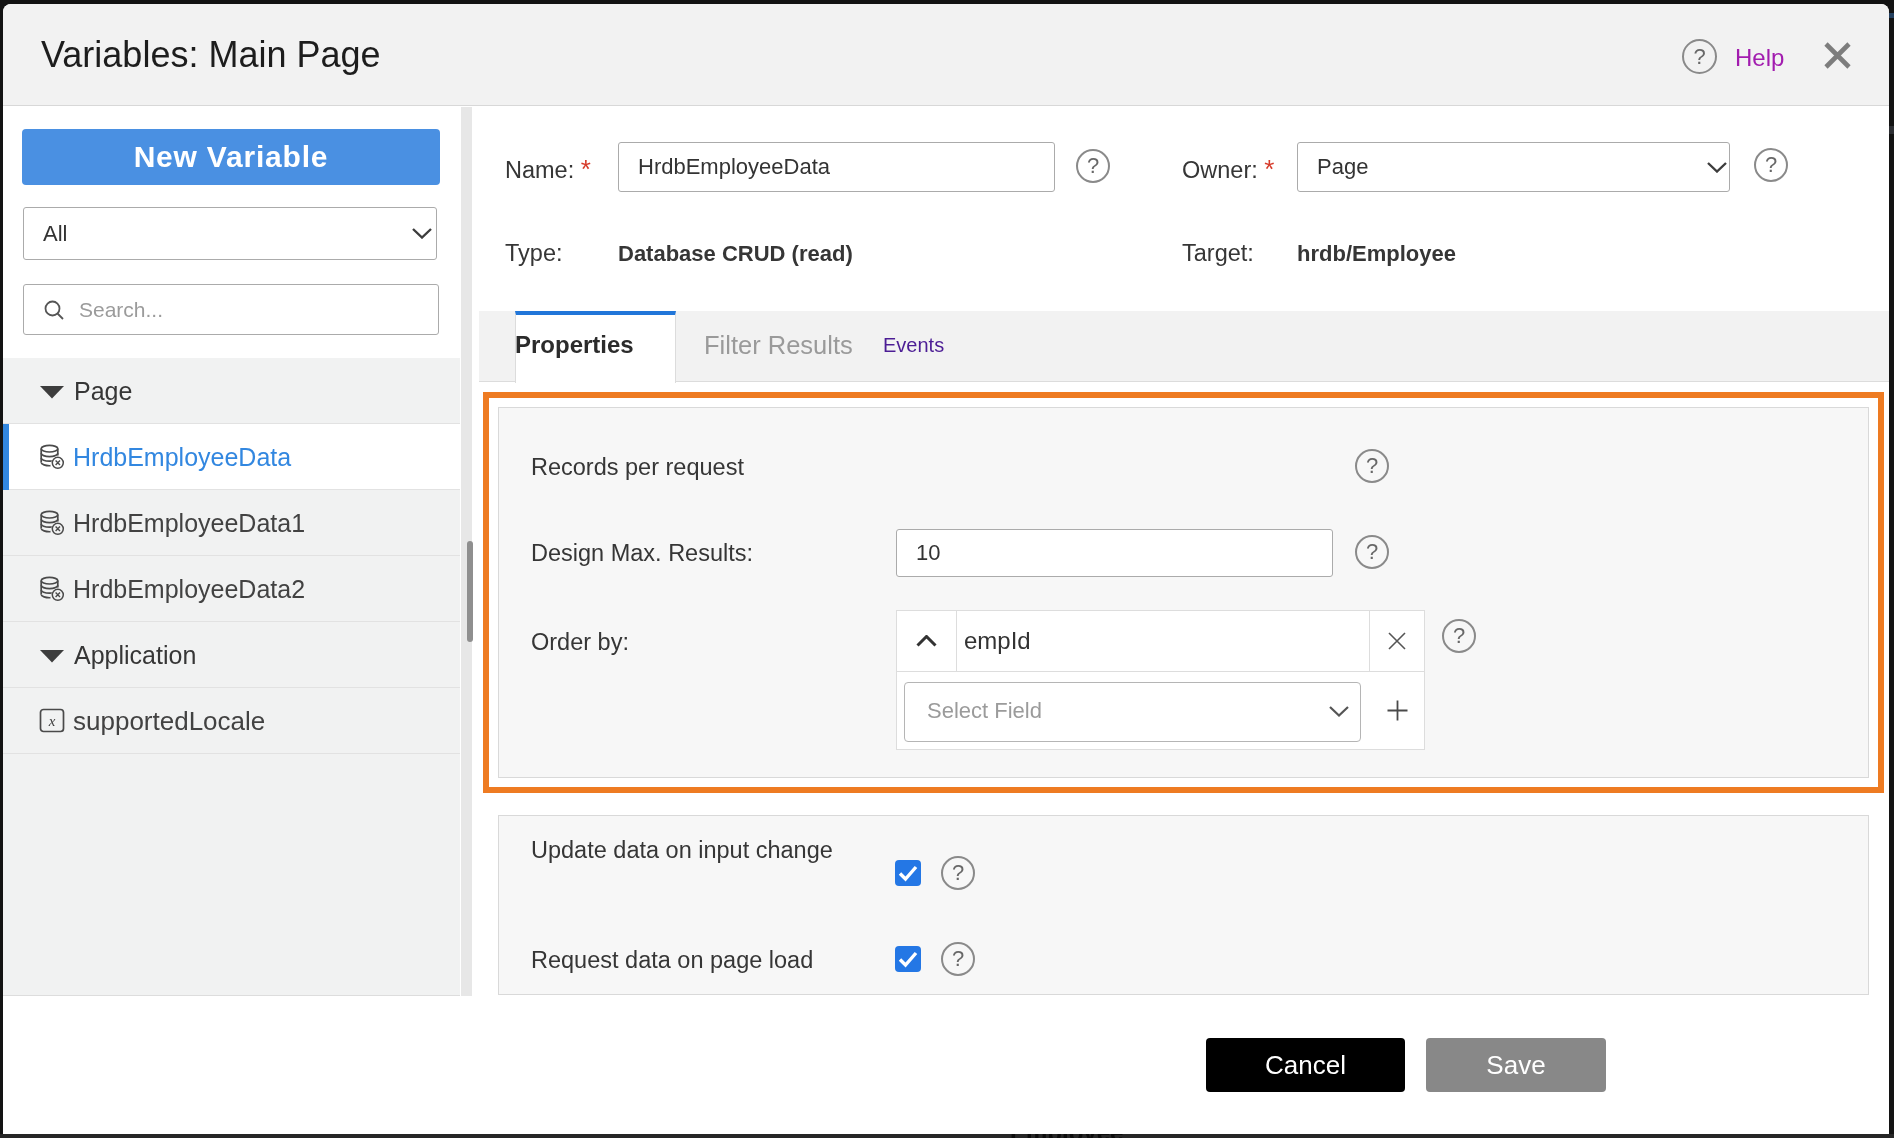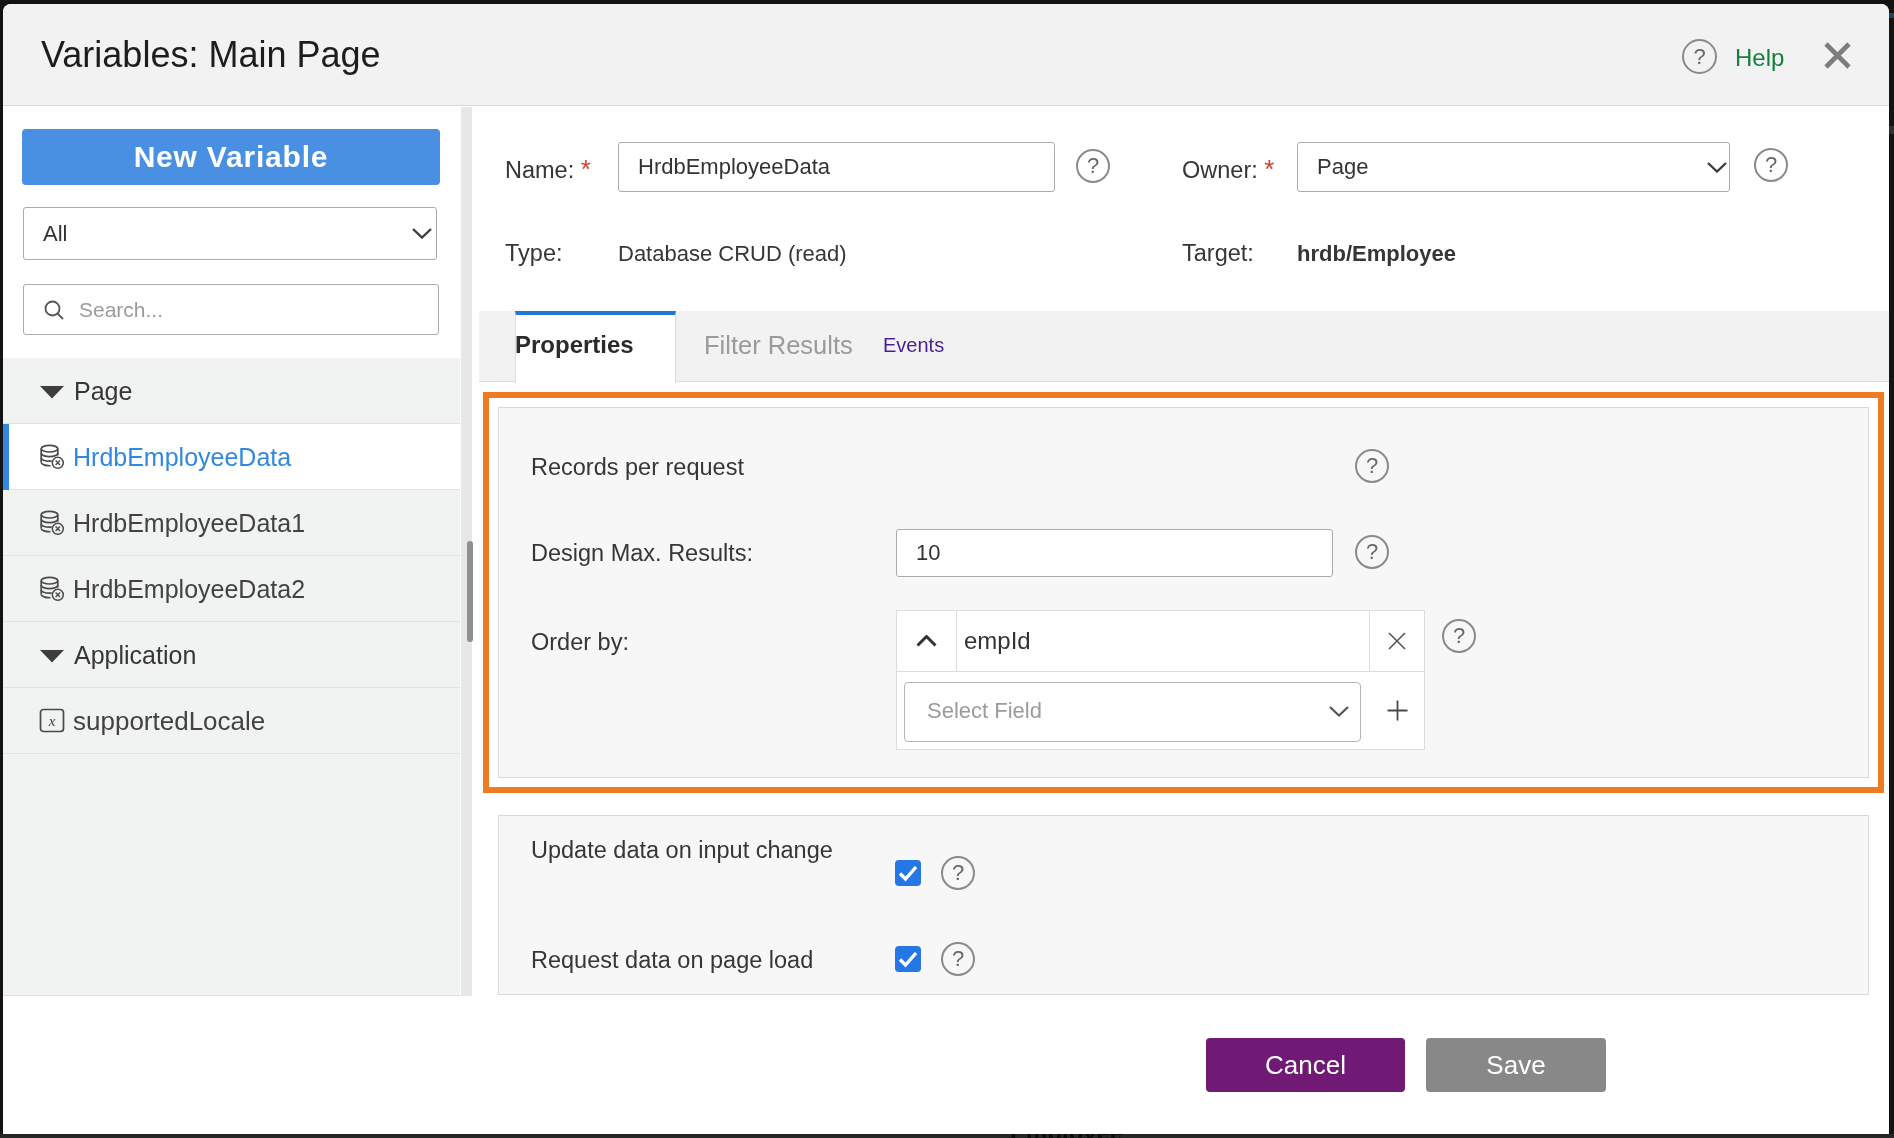--- a/index.html
+++ b/index.html
@@ -9,21 +9,21 @@
 .lbl{position:absolute;color:#363636;font-size:23.5px}
 .row-sep{border-bottom:1px solid #e2e2e2}
 .btn{position:absolute;height:54px;border-radius:4px;color:#fff;font-size:26px;text-align:center;line-height:54px}
 </style></head>
 <body>
 <div id="modal">
 
   <div class="abs" style="left:0;top:0;width:1886px;height:102px;background:#f2f2f2;border-bottom:1px solid #d8d8d8"></div>
   <div class="abs" style="left:38px;top:0;height:103px;line-height:102px;font-size:36px;color:#1d1d1d">Variables: Main Page</div>
   <div class="q" style="left:1679px;top:35px;width:35px;height:35px;font-size:22px;line-height:31px">?</div>
-  <div class="abs" style="left:1732px;top:0;height:103px;line-height:107px;font-size:24px;color:#15803d">Help</div>
+  <div class="abs" style="left:1732px;top:0;height:103px;line-height:107px;font-size:24px;color:#a21caf">Help</div>
   <svg class="abs" style="left:1820px;top:37px" width="29" height="29" viewBox="0 0 29 29">
       <path d="M3 3 L26 26 M26 3 L3 26" stroke="#7d7d7d" stroke-width="4.6" fill="none"></path>
     </svg>
 
   <div class="abs" style="left:458px;top:103px;width:11px;height:889px;background:#e7e7e7"></div>
   <div class="abs" style="left:19px;top:125px;width:418px;height:56px;background:#4a90e2;border-radius:4px;color:#fff;font-size:30px;font-weight:700;letter-spacing:0.8px;text-align:center;line-height:56px">New Variable</div>
   <div class="inp" style="left:20px;top:203px;width:414px;height:53px;line-height:51px;padding-left:19px">All</div>
   <svg class="abs" style="left:409px;top:224px" width="20" height="11" viewBox="0 0 20 11">
       <polyline points="1,1 10,9.5 19,1" stroke="#3d3d3d" stroke-width="2.4" fill="none"></polyline>
     </svg>
@@ -109,21 +109,21 @@
   <div class="lbl" style="left:502px;top:150px">Name: <span style="color:#d63b2a;font-size:26px">*</span></div>
   <div class="inp" style="left:615px;top:138px;width:437px;height:50px;line-height:48px;padding-left:19px">HrdbEmployeeData</div>
   <div class="q" style="left:1073px;top:145px;width:34px;height:34px;font-size:22px;line-height:30px">?</div>
   <div class="lbl" style="left:1179px;top:150px">Owner: <span style="color:#d63b2a;font-size:26px">*</span></div>
   <div class="inp" style="left:1294px;top:138px;width:433px;height:50px;line-height:48px;padding-left:19px">Page</div>
   <svg class="abs" style="left:1704px;top:158px" width="20" height="11" viewBox="0 0 20 11">
       <polyline points="1,1 10,9.5 19,1" stroke="#3d3d3d" stroke-width="2.4" fill="none"></polyline>
     </svg>
   <div class="q" style="left:1751px;top:144px;width:34px;height:34px;font-size:22px;line-height:30px">?</div>
   <div class="lbl" style="left:502px;top:236px">Type:</div>
-  <div class="lbl" style="left:615px;top:237px;font-size:22px;font-weight:400">Database CRUD (read)</div>
+  <div class="lbl" style="left:615px;top:237px;font-size:22px;font-weight:700">Database CRUD (read)</div>
   <div class="lbl" style="left:1179px;top:236px">Target:</div>
   <div class="lbl" style="left:1294px;top:237px;font-size:22px;font-weight:700">hrdb/Employee</div>
 
   <div class="abs" style="left:476px;top:307px;width:1410px;height:71px;background:#f2f2f2;border-bottom:1px solid #dcdcdc"></div>
   <div class="abs" style="left:512px;top:307px;width:161px;height:72px;background:#fff;border-top:4px solid #2176d9;border-left:1px solid #dcdcdc;border-right:1px solid #dcdcdc"></div>
   <div class="abs" style="left:512px;top:307px;width:161px;height:70px;line-height:68px;font-size:24px;font-weight:700;color:#2b2b2b">Properties</div>
   <div class="abs" style="left:701px;top:307px;height:70px;line-height:68px;font-size:25.5px;color:#9a9a9a">Filter Results</div>
   <div class="abs" style="left:880px;top:307px;height:70px;line-height:68px;font-size:20px;color:#4c1d95">Events</div>
 
   <div class="abs" style="left:480px;top:388px;width:1401px;height:401px;border:6px solid #ee7b22"></div>
@@ -163,21 +163,21 @@
       <polyline points="5,13.5 10.5,19 21,7" stroke="#fff" stroke-width="3.4" fill="none"></polyline>
     </svg>
   <div class="q" style="left:938px;top:852px;width:34px;height:34px;font-size:22px;line-height:30px">?</div>
   <div class="lbl" style="left:528px;top:943px">Request data on page load</div>
   <div class="abs" style="left:892px;top:942px;width:26px;height:26px;background:#2477e5;border-radius:4px"></div>
   <svg class="abs" style="left:892px;top:942px" width="26" height="26" viewBox="0 0 26 26">
       <polyline points="5,13.5 10.5,19 21,7" stroke="#fff" stroke-width="3.4" fill="none"></polyline>
     </svg>
   <div class="q" style="left:938px;top:938px;width:34px;height:34px;font-size:22px;line-height:30px">?</div>
 
-  <div class="btn" style="left:1203px;top:1034px;width:199px;background:#701a75">Cancel</div>
+  <div class="btn" style="left:1203px;top:1034px;width:199px;background:#000000">Cancel</div>
   <div class="btn" style="left:1423px;top:1034px;width:180px;background:#888888">Save</div>
 </div>
 
 <div class="abs" style="left:0;top:1134px;width:1894px;height:4px;background:#262626;overflow:hidden">
     <div style="position:absolute;left:1010px;top:-15px;font-size:24px;font-weight:700;color:#0c0c0c">Employee</div>
   </div>
 <div class="abs" style="left:1889px;top:13px;width:5px;height:5px;background:#24405f"></div>
 <div class="abs" style="left:1889px;top:126px;width:5px;height:8px;background:#2d2f33"></div>
 
 </body></html>

